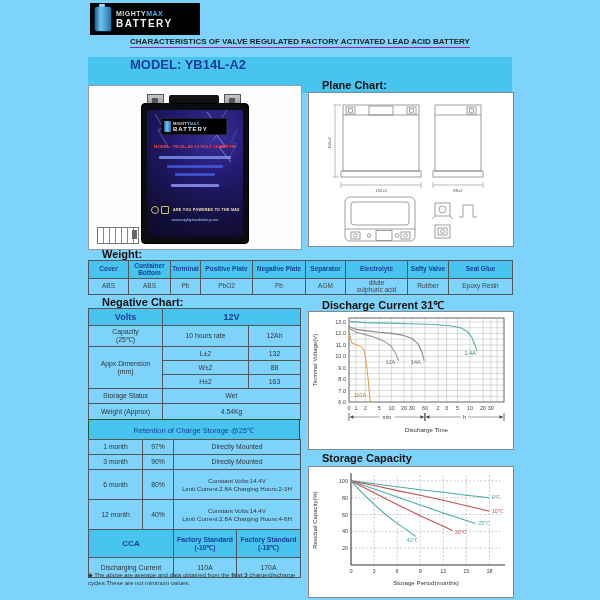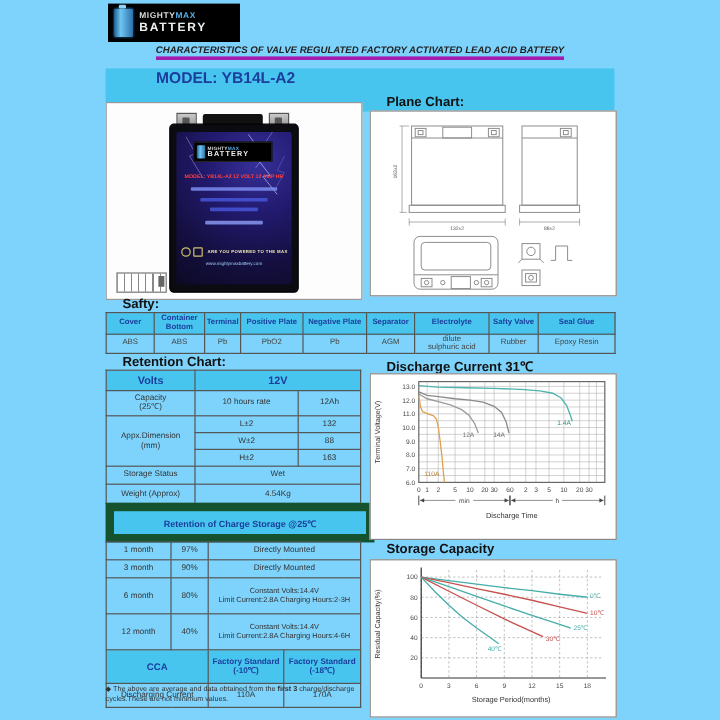--- a/index.html
+++ b/index.html
@@ -8,21 +8,21 @@
   
   .logo{position:absolute;left:90px;top:3px;width:110px;height:32px;background:#000;
         display:flex;align-items:center;padding:0 4px;box-sizing:border-box;}
   .batt-icon{width:16px;height:24px;background:linear-gradient(90deg,#1d5e8f,#6fc6f2 35%,#2a6fa8);
         border-radius:3px;position:relative;margin-right:4px;border:1px solid #0a2740;}
   .batt-icon:before{content:"";position:absolute;left:4px;top:-3px;width:6px;height:3px;background:#8fd4f5;border-radius:1px;}
   .logo-t1{font-size:7px;font-weight:bold;letter-spacing:.5px;color:#ddd;line-height:8px;}
   .logo-t1 .max{color:#56aee8;}
   .logo-t2{font-size:10px;font-weight:bold;letter-spacing:1.5px;color:#eee;line-height:11px;}
   .doc-title{position:absolute;left:0;top:37px;width:600px;text-align:center;font-size:8px;font-weight:bold;}
-  .doc-title span{border-bottom:3px solid #a21caf;padding-bottom:1px;font-style:italic;}
+  .doc-title span{border-bottom:1px solid #a21caf;padding-bottom:1px;}
   .model-bar{position:absolute;left:88px;top:57px;width:424px;height:36px;background:#47C5EE;
         display:flex;align-items:flex-start;}
   .model-bar span{margin-left:42px;font-size:13px;font-weight:bold;color:#1B3E9C;}
   
   .battery-box{position:absolute;left:88px;top:85px;width:212px;height:163px;border:1px solid #999;background:#fdfdfd;}
   .battery{position:absolute;left:52px;top:8px;width:106px;height:148px;}
   .term{position:absolute;top:0;width:15px;height:13px;background:linear-gradient(#c9c9c9,#8a8a8a);border:1px solid #555;}
   .term:before{content:"";position:absolute;left:4px;top:3px;width:6px;height:6px;background:#555;border-radius:1px;}
   .term-l{left:6px;} .term-r{right:6px;}
   .handle{position:absolute;left:28px;top:1px;width:50px;height:11px;background:#111;border-radius:2px;}
@@ -61,22 +61,22 @@
   .parts-table .hd td{background:#47C5EE;color:#1B3E9C;font-weight:bold;font-size:6.5px;height:17px;line-height:1.05;}
   .parts-table .vl td{font-size:6.5px;color:#444;height:15px;line-height:1.05;}
   
   .param-wrap{position:absolute;left:88px;top:309px;width:212px;}
   .param-wrap table{border-collapse:collapse;width:212px;table-layout:fixed;margin-top:-1px;}
   .param-wrap td{border:1px solid #555;text-align:center;vertical-align:middle;font-size:6.8px;color:#333;padding:0;line-height:1.15;}
   .cyan td, td.cyan{background:#47C5EE;color:#1B3E9C;font-weight:bold;}
   .h16 td{height:16px;font-size:9px;} .h20 td{height:20px;} .h13 td{height:13px;}
   .h14 td{height:14px;} .h15 td{height:15px;} .h28 td{height:29px;} .h26 td{height:27px;} .h18 td{height:19px;}
   .pre{white-space:pre-line;}
-  .retention{margin-top:-1px;width:210px;height:19px;border:7px solid #14532d;background:#47C5EE;
-        color:#1B3E9C;font-weight:bold;font-size:7.5px;display:flex;align-items:center;justify-content:center;}
+  .retention{margin-top:-1px;width:210px;height:19px;border:1px solid #14532d;background:#47C5EE;
+        color:#1B3E9C;font-weight:normal;font-size:7.5px;display:flex;align-items:center;justify-content:center;}
   .ccahead{font-size:6.2px;}
   .footnote{position:absolute;left:88px;top:571px;width:220px;font-size:6px;color:#333;line-height:1.35;}
   
   .dis-box{position:absolute;left:308px;top:311px;width:204px;height:137px;border:1px solid #888;background:#fff;}
   .res-box{position:absolute;left:308px;top:466px;width:204px;height:130px;border:1px solid #888;background:#fff;}
   svg text{font-family:"Liberation Sans",sans-serif;}
 </style>
 </head>
 <body>
 
@@ -184,21 +184,21 @@
           <circle cx="133.5" cy="138.5" r="2"></circle>
       </g>
       <g fill="#555" font-size="4.2">
         <text x="22" y="50" text-anchor="middle" transform="rotate(-90 22 50)">163±2</text>
         <text x="72" y="98.5" text-anchor="middle">132±2</text>
         <text x="149" y="98.5" text-anchor="middle">88±2</text>
       </g>
     </svg>
   </div>
 
-  <div class="sec-title" style="left:88px;top:248px;">Safty:</div>
+  <div class="sec-title" style="left:88px;top:248px;">Weight:</div>
   <table class="parts-table">
     <colgroup>
         <col style="width:40px">
         <col style="width:42px">
         <col style="width:30px">
         <col style="width:52px">
         <col style="width:53px">
         <col style="width:40px">
         <col style="width:62px">
         <col style="width:41px">
@@ -225,21 +225,21 @@
       <td class="pre">Pb</td>
       <td class="pre">AGM</td>
       <td class="pre">dilute
 sulphuric acid</td>
       <td class="pre">Rubber</td>
       <td class="pre">Epoxy Resin</td>
     </tr>
   </tbody>
     </table>
 
-  <div class="sec-title" style="left:88px;top:296px;">Retention Chart:</div>
+  <div class="sec-title" style="left:88px;top:296px;">Negative Chart:</div>
   <div class="param-wrap">
     <table>
       <colgroup>
           <col style="width:74px">
           <col style="width:86px">
           <col style="width:52px">
         </colgroup>
       <tbody>
           <tr class="cyan h16">
         <td>Volts</td>

